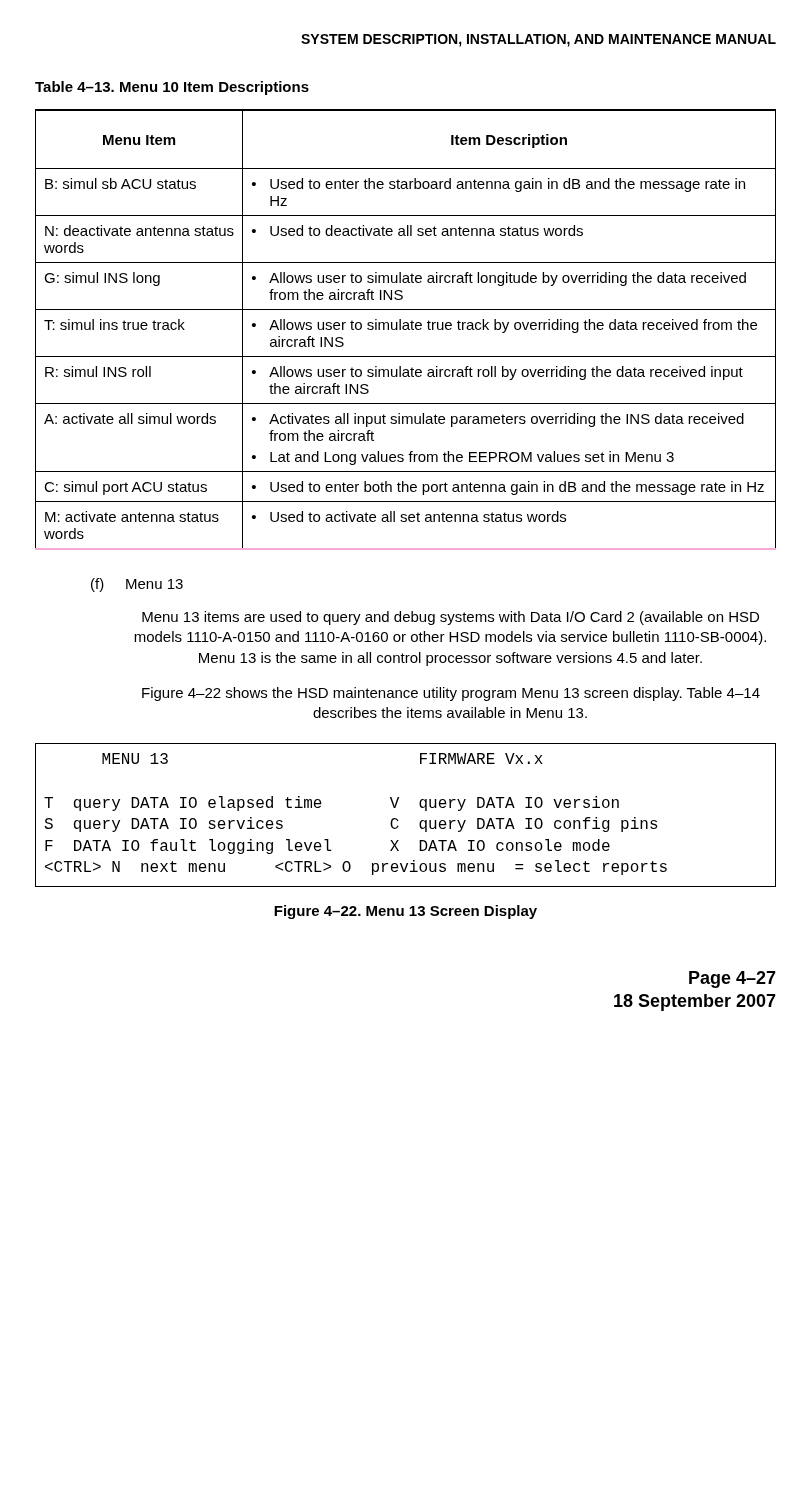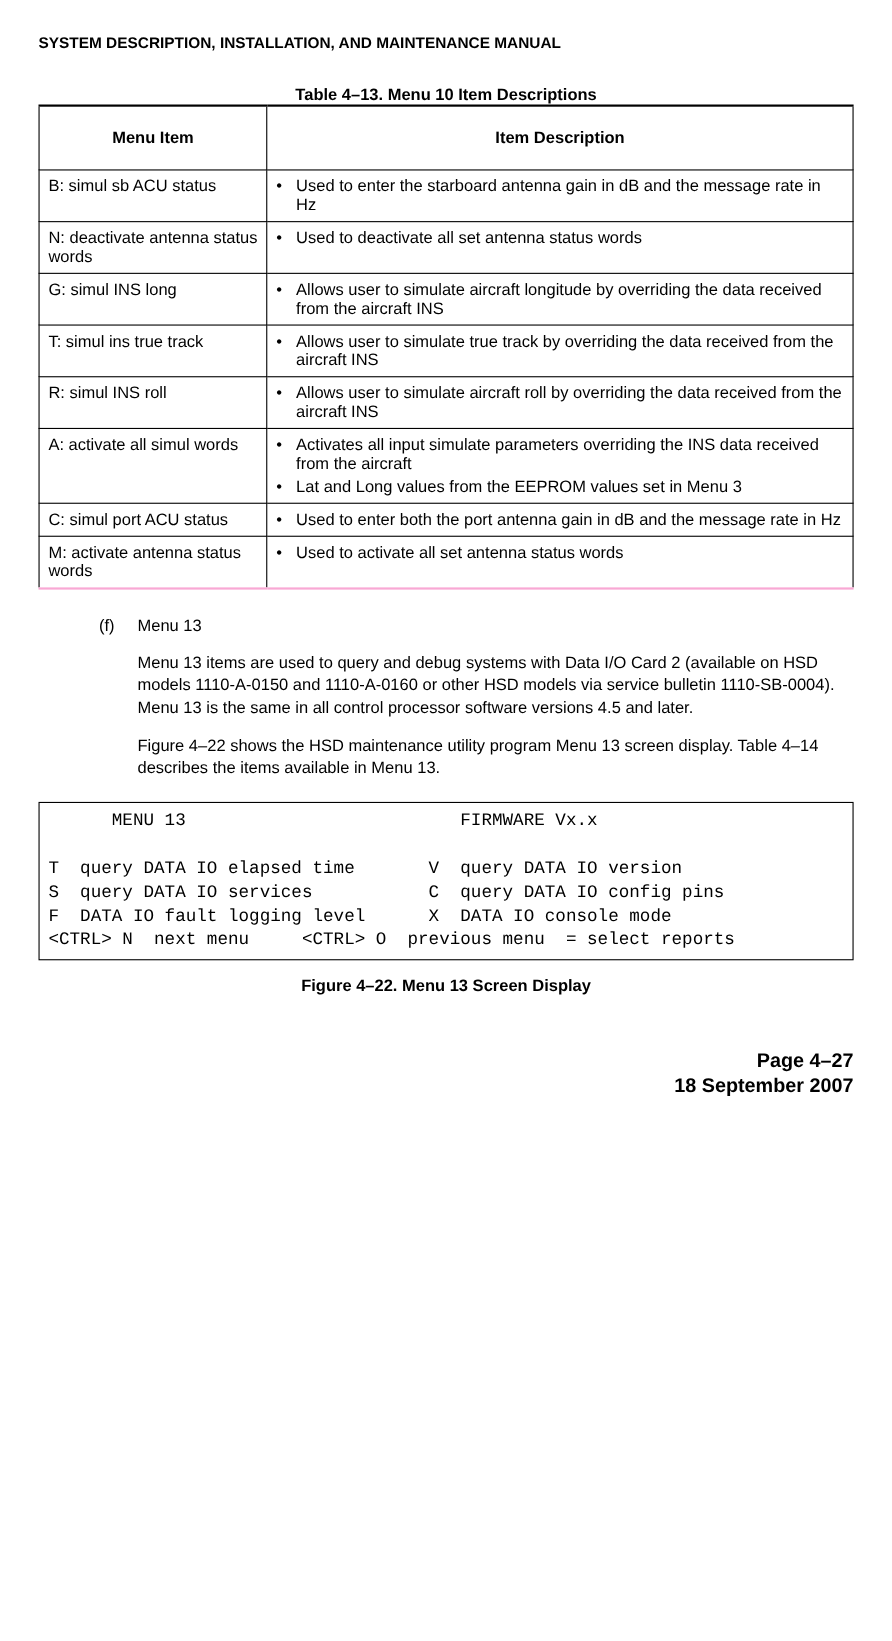--- a/index.html
+++ b/index.html
@@ -6,30 +6,29 @@
     font-family: Arial, Helvetica, sans-serif;
     font-size: 15px;
     color: #000;
     margin: 0;
     padding: 30px 35px;
     width: 811px;
     box-sizing: border-box;
     background: #fff;
   }
   .header {
-    text-align: left;
+    text-align: right;
     font-weight: bold;
     font-size: 14px;
     line-height: 1.3;
     margin-bottom: 30px;
   }
   .table-caption {
-    text-align: center;
-    font-weight: bold;
-    margin-bottom: 0;
+    font-weight: bold;
+    margin-bottom: 14px;
   }
   table.desc {
     border-collapse: collapse;
     width: 100%;
     margin-bottom: 25px;
   }
   table.desc th {
     border-top: 2px solid #000;
     border-bottom: 1px solid #000;
     border-left: 1px solid #000;
@@ -68,20 +67,21 @@
     display: flex;
     margin-bottom: 10px;
   }
   .section-f .f-label {
     flex: 0 0 35px;
   }
   .para {
     margin-left: 90px;
     margin-bottom: 15px;
     line-height: 1.35;
+    text-align: center;
   }
   .screen-box {
     border: 1px solid #000;
     font-family: "Courier New", monospace;
     font-size: 16px;
     white-space: pre;
     padding: 6px 8px;
     margin-top: 20px;
     margin-bottom: 15px;
     line-height: 1.35;
@@ -150,21 +150,21 @@
             <span class="bullet-dot">•</span>
             <span class="bullet-text">Allows user to simulate true track by overriding the data received from the aircraft INS</span>
           </div>
         </td>
       </tr>
       <tr>
         <td>R: simul INS roll</td>
         <td>
           <div class="bullet-row">
             <span class="bullet-dot">•</span>
-            <span class="bullet-text">Allows user to simulate aircraft roll by overriding the data received from the aircraft INS</span>
+            <span class="bullet-text">Allows user to simulate aircraft roll by overriding the data received input the aircraft INS</span>
           </div>
         </td>
       </tr>
       <tr>
         <td>A: activate all simul words</td>
         <td>
           <div class="bullet-row">
             <span class="bullet-dot">•</span>
             <span class="bullet-text">Activates all input simulate parameters overriding the INS data received from the aircraft</span>
           </div>

